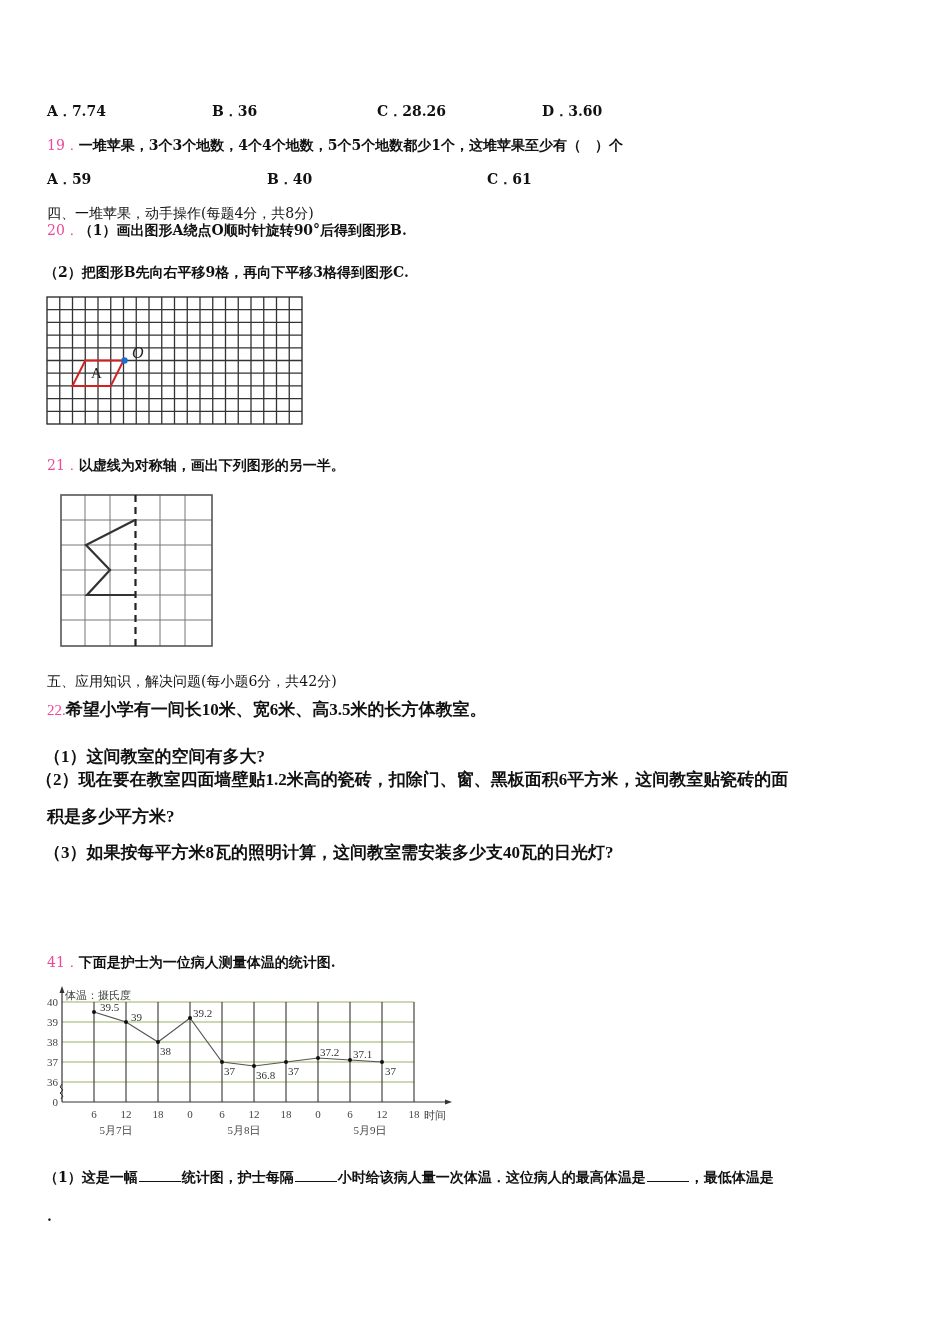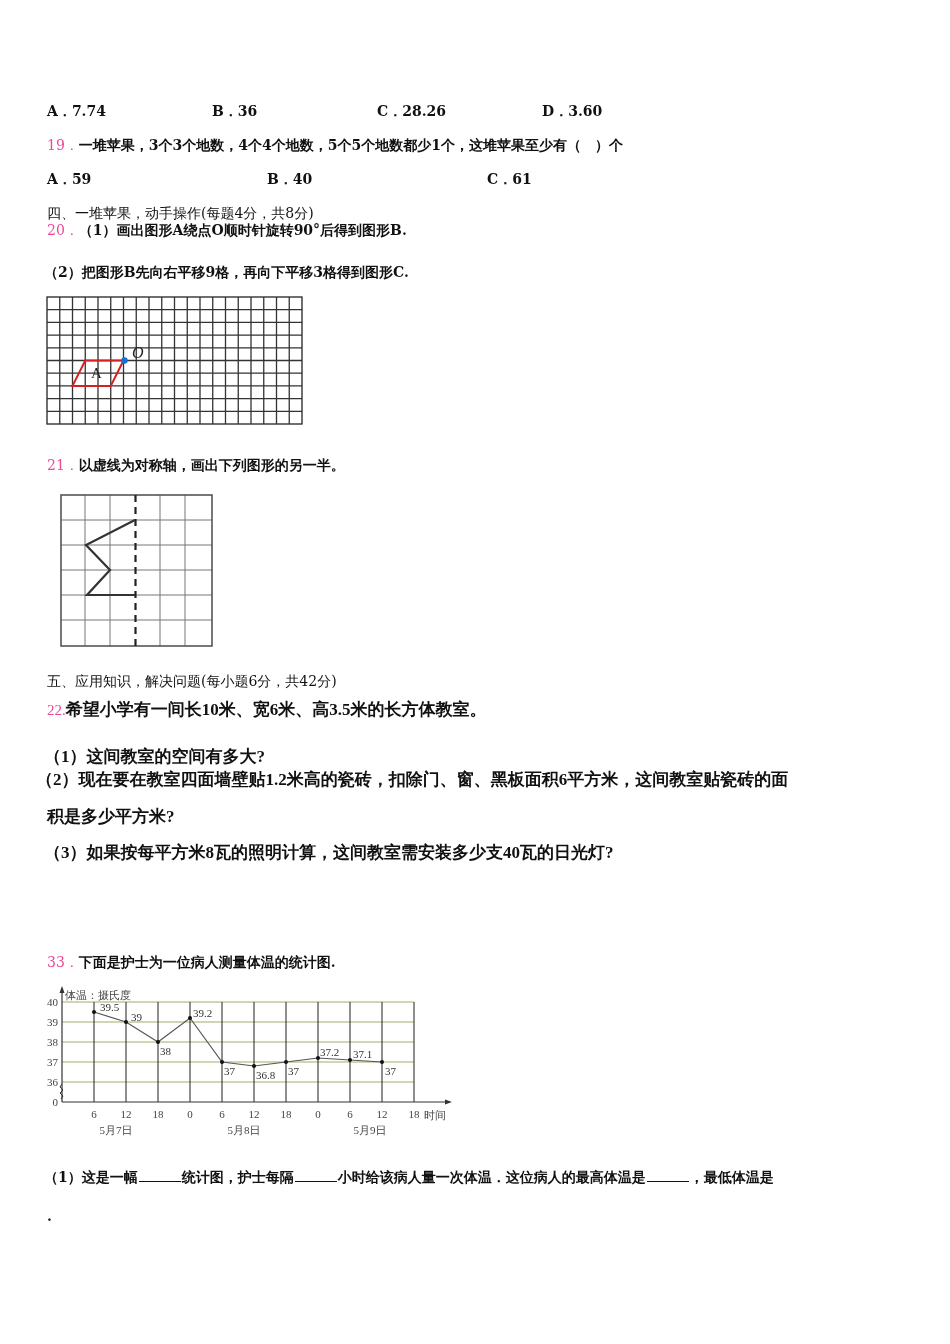--- a/index.html
+++ b/index.html
@@ -87,21 +87,21 @@
 
 <div class="abs s17 b" style="left:47px; top:698px;">
   <span class="num" style="font-size:15px;">22.</span><span>希望小学有一间长10米、宽6米、高3.5米的长方体教室。</span>
 </div>
 <div class="abs s17 b" style="left:44px; top:733px;margin-top:12px;">（1）这间教室的空间有多大?</div>
 <div class="abs s17 b" style="left:36px; top:768px;">（2）现在要在教室四面墙壁贴1.2米高的瓷砖，扣除门、窗、黑板面积6平方米，这间教室贴瓷砖的面</div>
 <div class="abs s17 b" style="left:47px; top:805px;">积是多少平方米?</div>
 <div class="abs s17 b" style="left:44px; top:841px;">（3）如果按每平方米8瓦的照明计算，这间教室需安装多少支40瓦的日光灯?</div>
 
 <div class="abs s14 b" style="left:47px; top:954px;">
-  <span class="num">33．</span><span>下面是护士为一位病人测量体温的统计图.</span>
+  <span class="num">41．</span><span>下面是护士为一位病人测量体温的统计图.</span>
 </div>
 
 <svg class="abs" style="left:44px; top:984px;" width="420" height="156" viewBox="0 0 420 156">
 
   <g stroke="#9ab26a" stroke-width="1.2">
     <line x1="18" y1="18" x2="370" y2="18"></line>
     <line x1="18" y1="38" x2="370" y2="38"></line>
     <line x1="18" y1="58" x2="370" y2="58"></line>
     <line x1="18" y1="78" x2="370" y2="78"></line>
     <line x1="18" y1="98" x2="370" y2="98"></line>

